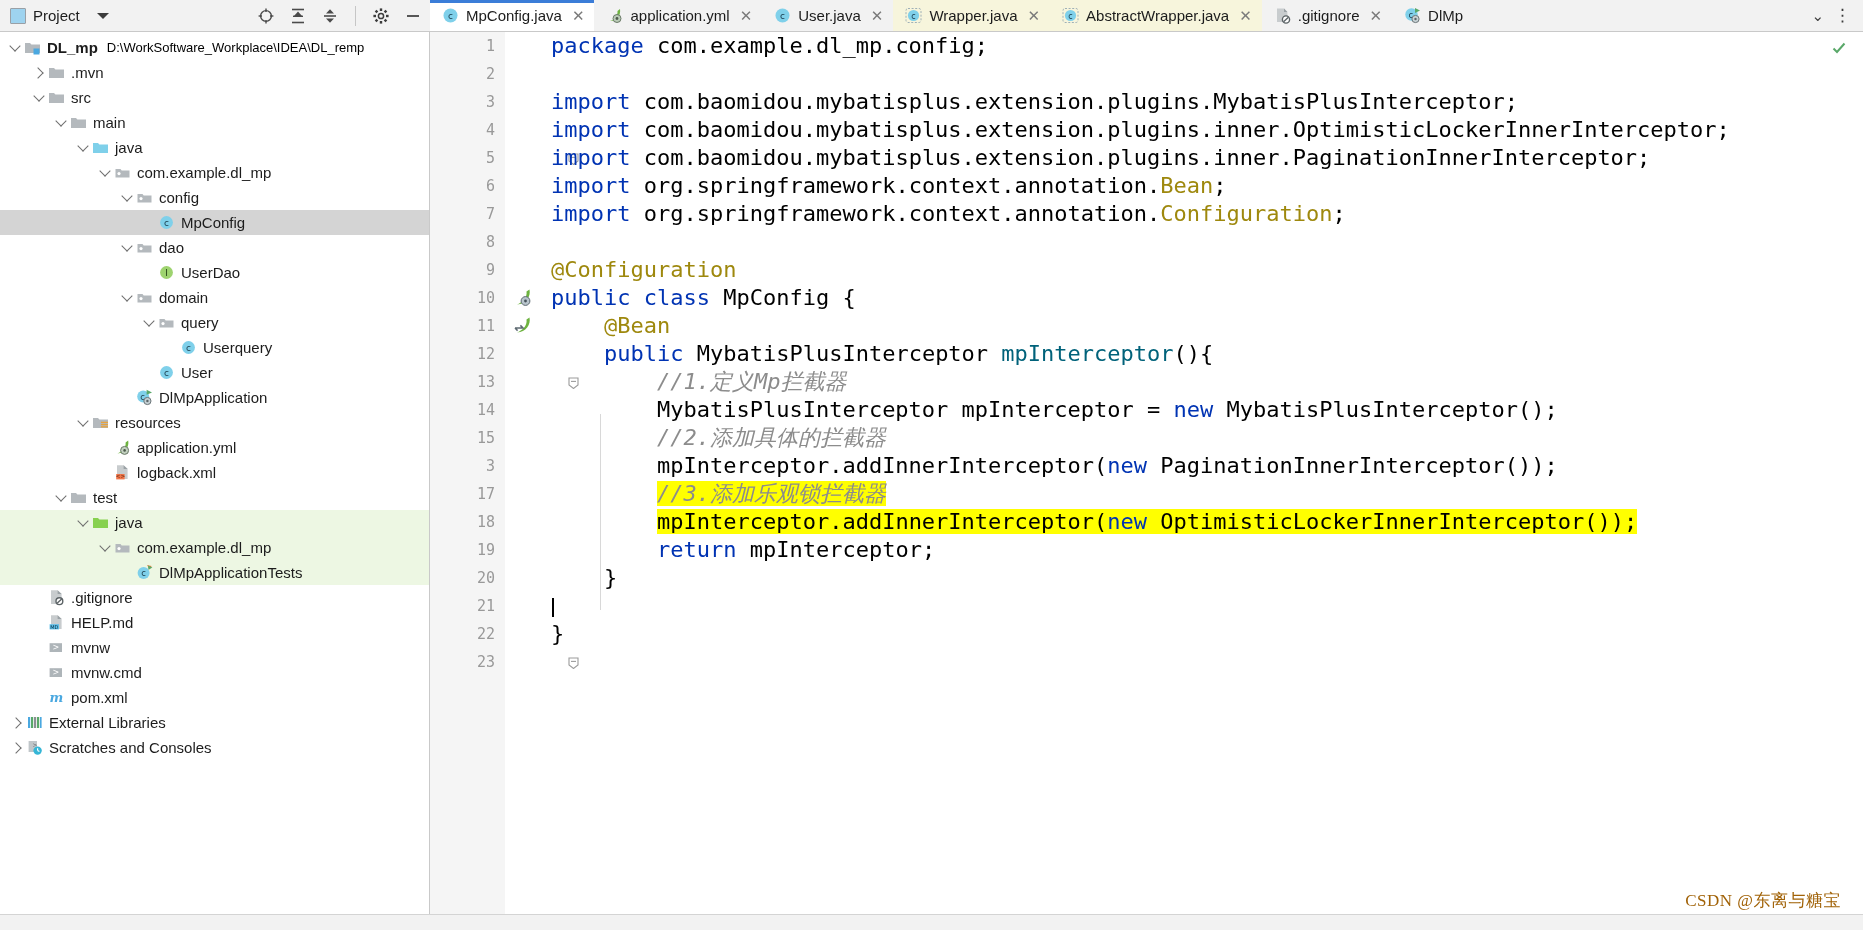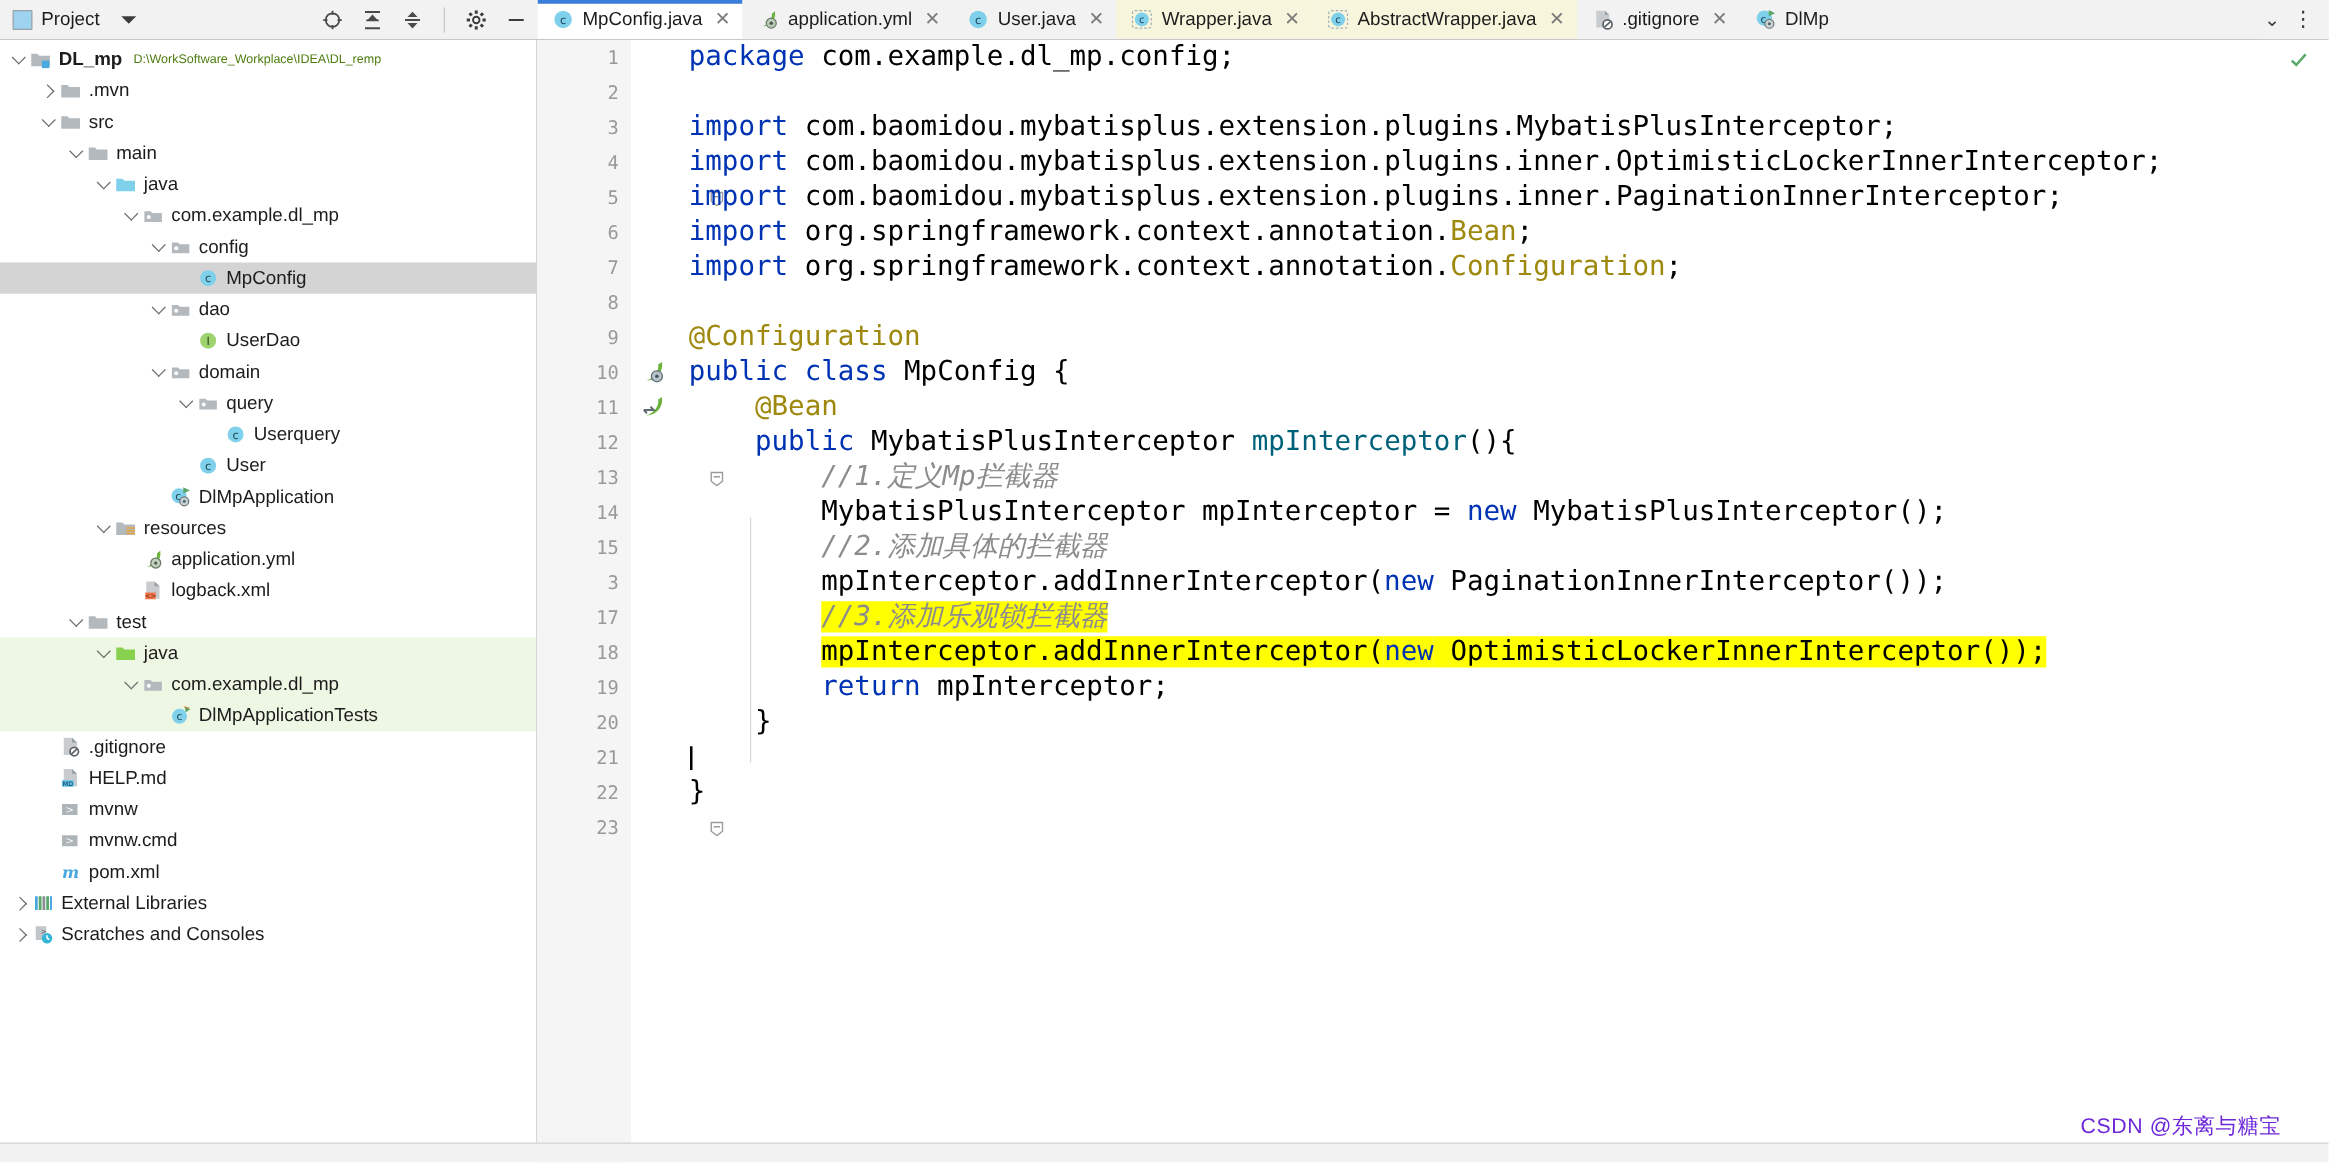--- a/index.html
+++ b/index.html
@@ -164,21 +164,21 @@
     width: 7px; height: 7px;
     border-right: 1.6px solid #6e6e6e;
     border-bottom: 1.6px solid #6e6e6e;
     left: 3px; top: 2px;
   }
   .arrow.down::after { transform: rotate(45deg); top: 1px; left: 3px; }
   .arrow.right::after { transform: rotate(-45deg); top: 3px; left: 2px; }
   .ticon { width: 17px; height: 17px; flex: 0 0 17px; margin-right: 6px; }
   .tlabel { }
   .tlabel.bold { font-weight: bold; }
-  .tpath { color: #4d7c0f; margin-left: 9px; font-size: 10px; }
+  .tpath { color: #000000; margin-left: 9px; font-size: 13px; }
 
   
   .tree-hscroll {
     position: absolute;
     left: 0; bottom: 0;
     height: 14px;
     width: 430px;
     background: #f4f4f4;
     border-top: 1px solid #dcdcdc;
   }
@@ -276,24 +276,24 @@
   .vscroll {
     width: 14px;
     flex: 0 0 14px;
     background: #ffffff;
     position: relative;
   }
 
   
   .watermark {
     position: absolute;
-    right: 38px; bottom: 18px;
+    right: 22px; bottom: 18px;
     font-size: 17px;
-    color: #6d28d9;
-    font-family: Liberation Sans, sans-serif;
+    color: #a16207;
+    font-family: Liberation Serif, serif;
     letter-spacing: .5px;
   }
   
   .bottom-strip {
     position: absolute;
     left: 0; right: 0; bottom: 0;
     height: 16px;
     background: #f2f2f2;
     border-top: 1px solid #d4d4d4;
   }

